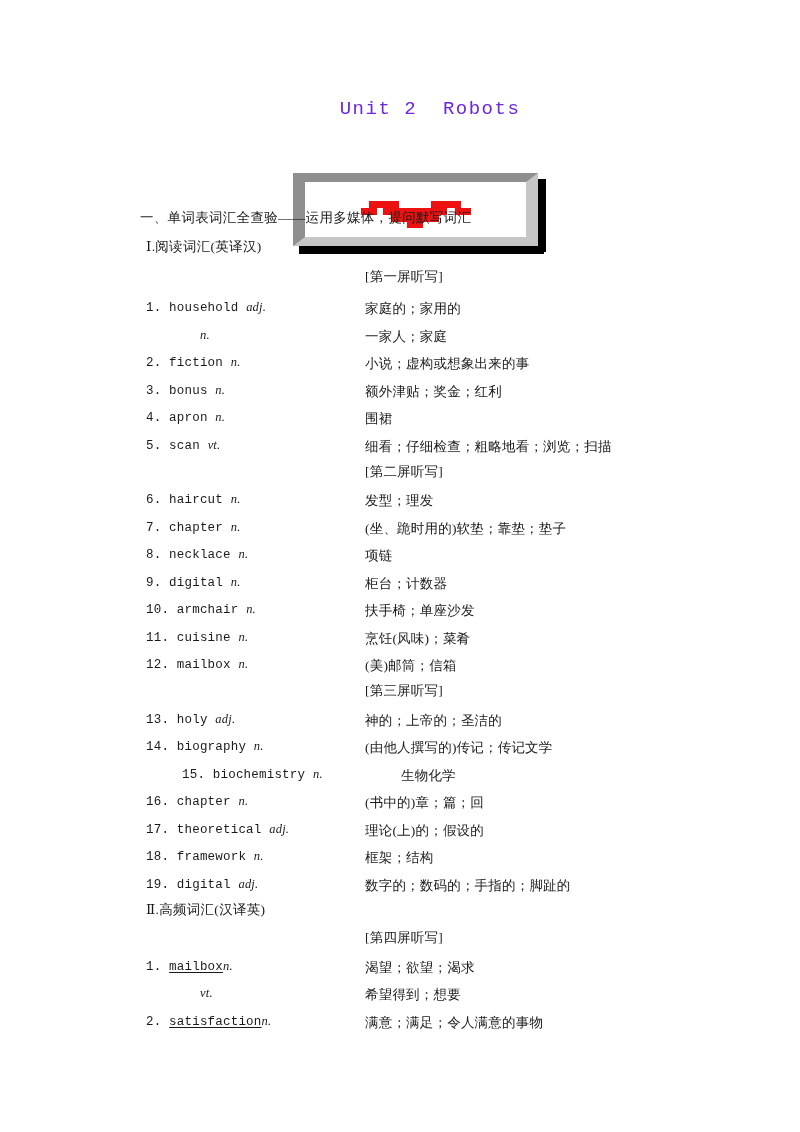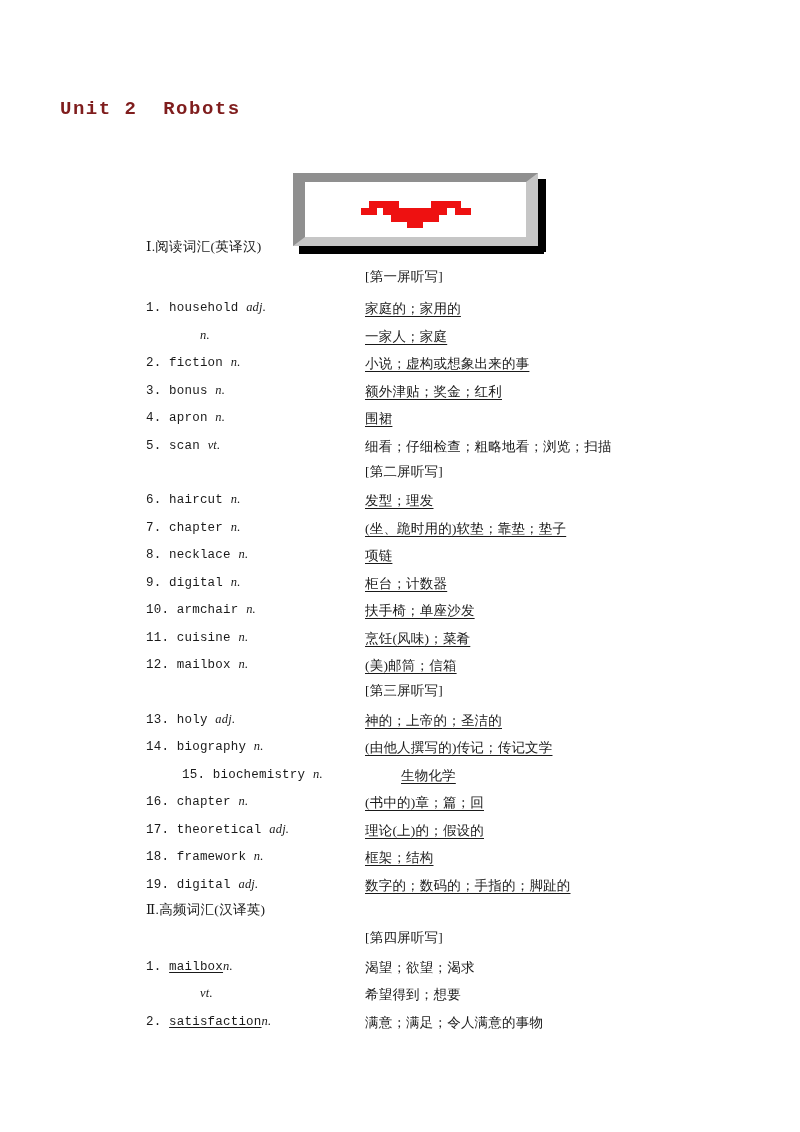--- a/index.html
+++ b/index.html
@@ -22,27 +22,28 @@
     height: 1132px;
     box-sizing: border-box;
   }
 
   
   .doc-title {
     position: absolute;
     top: 98px;
     left: 0;
     width: 800px;
+    text-align: center;
     padding-left: 60px;
     box-sizing: border-box;
     font-family: "Liberation Mono", "DejaVu Sans Mono", monospace;
     font-size: 19px;
-    font-weight: bold;
+    font-weight: normal;
     letter-spacing: 1.5px;
-    color: #7f1d1d;
+    color: #6d28d9;
     white-space: pre;
   }
 
   
   .media-box {
     position: absolute;
     left: 293px;
     top: 173px;
     width: 245px;
     height: 73px;
@@ -130,21 +131,20 @@
   .row .meaning {
     position: absolute;
     left: 365px;
     top: 0;
     white-space: nowrap;
     font-family: "Liberation Serif", "DejaVu Serif", serif;
     font-size: 13.5px;
     letter-spacing: 0.2px;
   }
   .row .meaning.ul {
-    text-decoration: underline;
     text-underline-offset: 3px;
   }
   .row .term .ans {
     text-decoration: underline;
     text-underline-offset: 2px;
   }
 
   
   .screen-label {
     position: absolute;
@@ -179,20 +179,21 @@
             <rect x="64" y="15" width="14" height="7"></rect>
             <rect x="0" y="8" width="16" height="7"></rect>
             <rect x="94" y="8" width="16" height="7"></rect>
             <rect x="46" y="22" width="16" height="6"></rect>
           </g>
         </svg>
       </div>
     </div>
   </div>
 
+  <div class="section-heading h-main">一、单词表词汇全查验——运用多媒体，提问默写词汇</div>
 
   <div class="section-heading h-sub1">Ⅰ.阅读词汇(英译汉)</div>
 
   <div class="section-heading h-sub2">Ⅱ.高频词汇(汉译英)</div>
 
   <div class="screen-label" style="top:268px;">[第一屏听写]</div>
   <div class="screen-label" style="top:463px;">[第二屏听写]</div>
   <div class="screen-label" style="top:682px;">[第三屏听写]</div>
   <div class="screen-label" style="top:929px;">[第四屏听写]</div>
 

